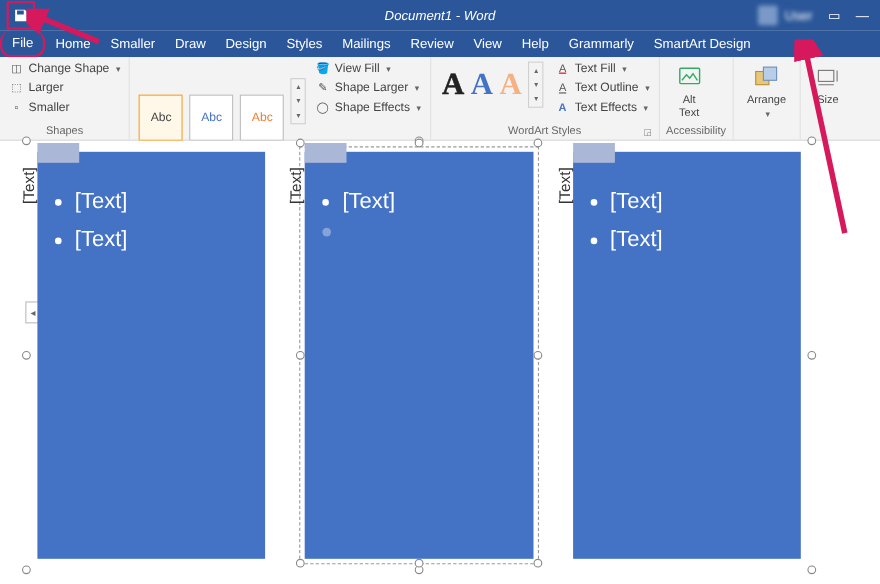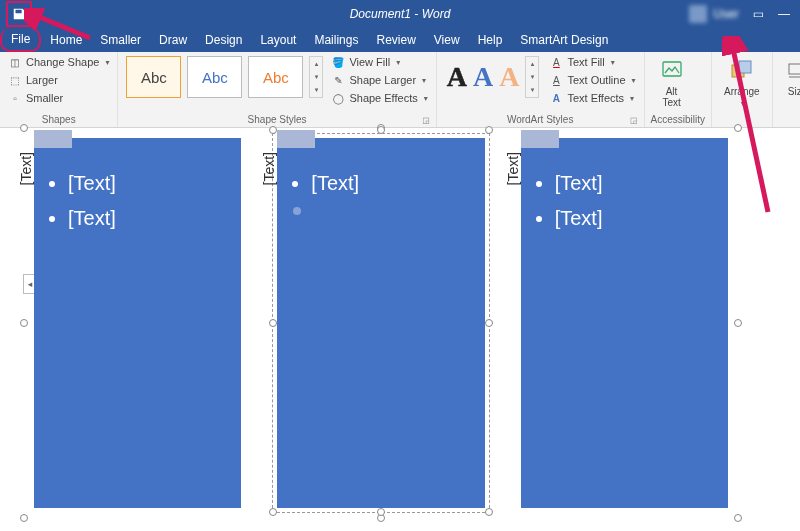--- a/index.html
+++ b/index.html
@@ -29,21 +29,21 @@
 .dlaunch { position: absolute; right: 0; bottom: 2px; font-size: 8px; color: #888; cursor: pointer; }
 
 .stack { display: flex; flex-direction: column; gap: 2px; }
 .stack-item { display: flex; align-items: center; gap: 4px; padding: 1px 2px; white-space: nowrap; cursor: pointer; }
 .mini-icon { width: 14px; height: 14px; display: inline-flex; align-items: center; justify-content: center; font-size: 10px; color: #555; }
 
 .big-btn { display: flex; flex-direction: column; align-items: center; justify-content: center; padding: 2px 6px; gap: 2px; cursor: pointer; min-width: 38px; }
 .big-btn .ic { height: 28px; display: flex; align-items: center; justify-content: center; }
 
 .style-gallery { display: flex; gap: 6px; align-items: center; padding: 2px; }
-.style-box { width: 55px; height: 42px; border: 1px solid #bcbcbc; background: #fff; display: flex; align-items: center; justify-content: center; font-size: 15px; cursor: pointer; }
+.style-box { width: 40px; height: 42px; border: 1px solid #bcbcbc; background: #fff; display: flex; align-items: center; justify-content: center; font-size: 11px; cursor: pointer; margin-top: 30px; }
 .style-box.sel { border: 1px solid #f0a030; background: #fff7e8; }
 .gal-more { width: 14px; height: 42px; border: 1px solid #d0d0d0; display: flex; flex-direction: column; cursor: pointer; }
 .gal-more div { flex: 1; display: flex; align-items: center; justify-content: center; font-size: 7px; color: #666; }
 
 .wa-gallery { display: flex; gap: 6px; align-items: center; padding: 2px 4px; }
 .wa-a { font-size: 28px; font-weight: bold; font-family: Georgia, serif; cursor: pointer; line-height: 1; }
 
 .dd { font-size: 8px; color: #666; margin-left: 2px; }
 
 
@@ -87,25 +87,26 @@
     <span class="win-btn">—</span>
   </div>
 </div>
 
 <div class="tabs">
   <div class="tab file">File</div>
   <div class="tab">Home</div>
   <div class="tab">Smaller</div>
   <div class="tab">Draw</div>
   <div class="tab">Design</div>
-  <div class="tab">Layout</div>
+  <div class="tab">Styles</div>
   <div class="tab">Mailings</div>
   <div class="tab">Review</div>
   <div class="tab">View</div>
   <div class="tab">Help</div>
+  <div class="tab">Grammarly</div>
   <div class="tab">SmartArt Design</div>
 
 </div>
 
 <div class="ribbon">
 
 
   <div class="group">
     <div class="group-body">
       <div class="stack">

